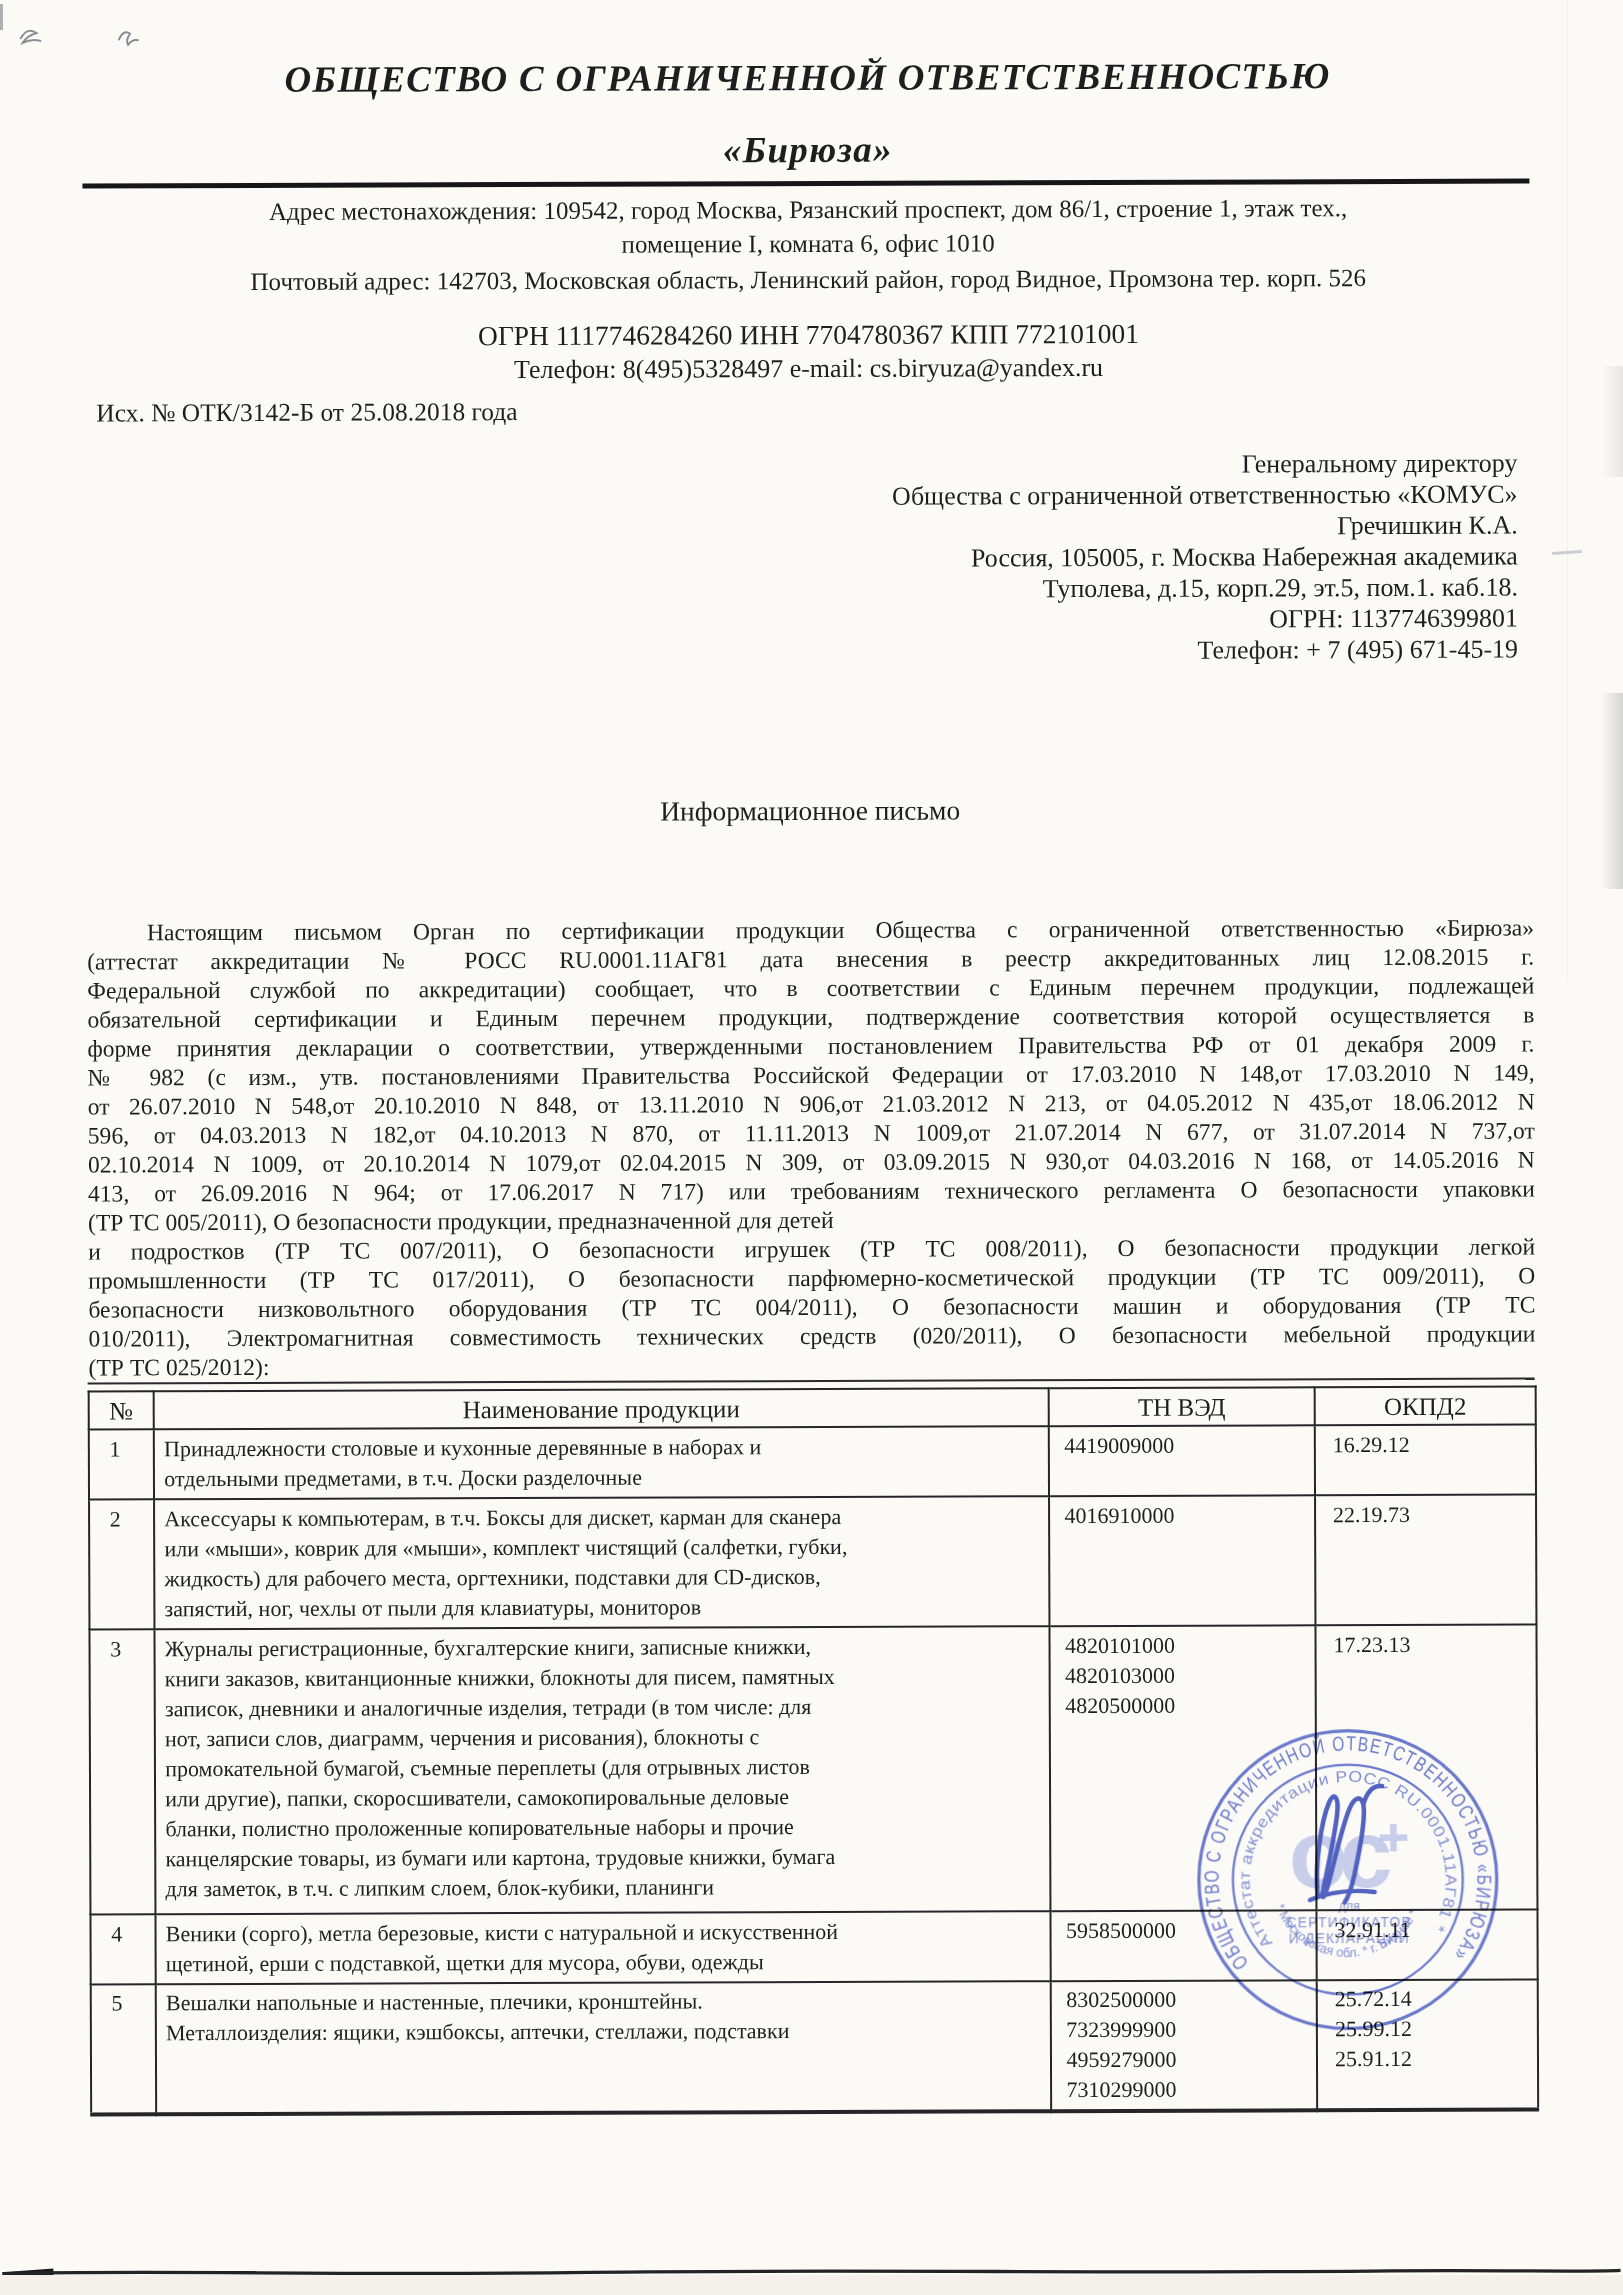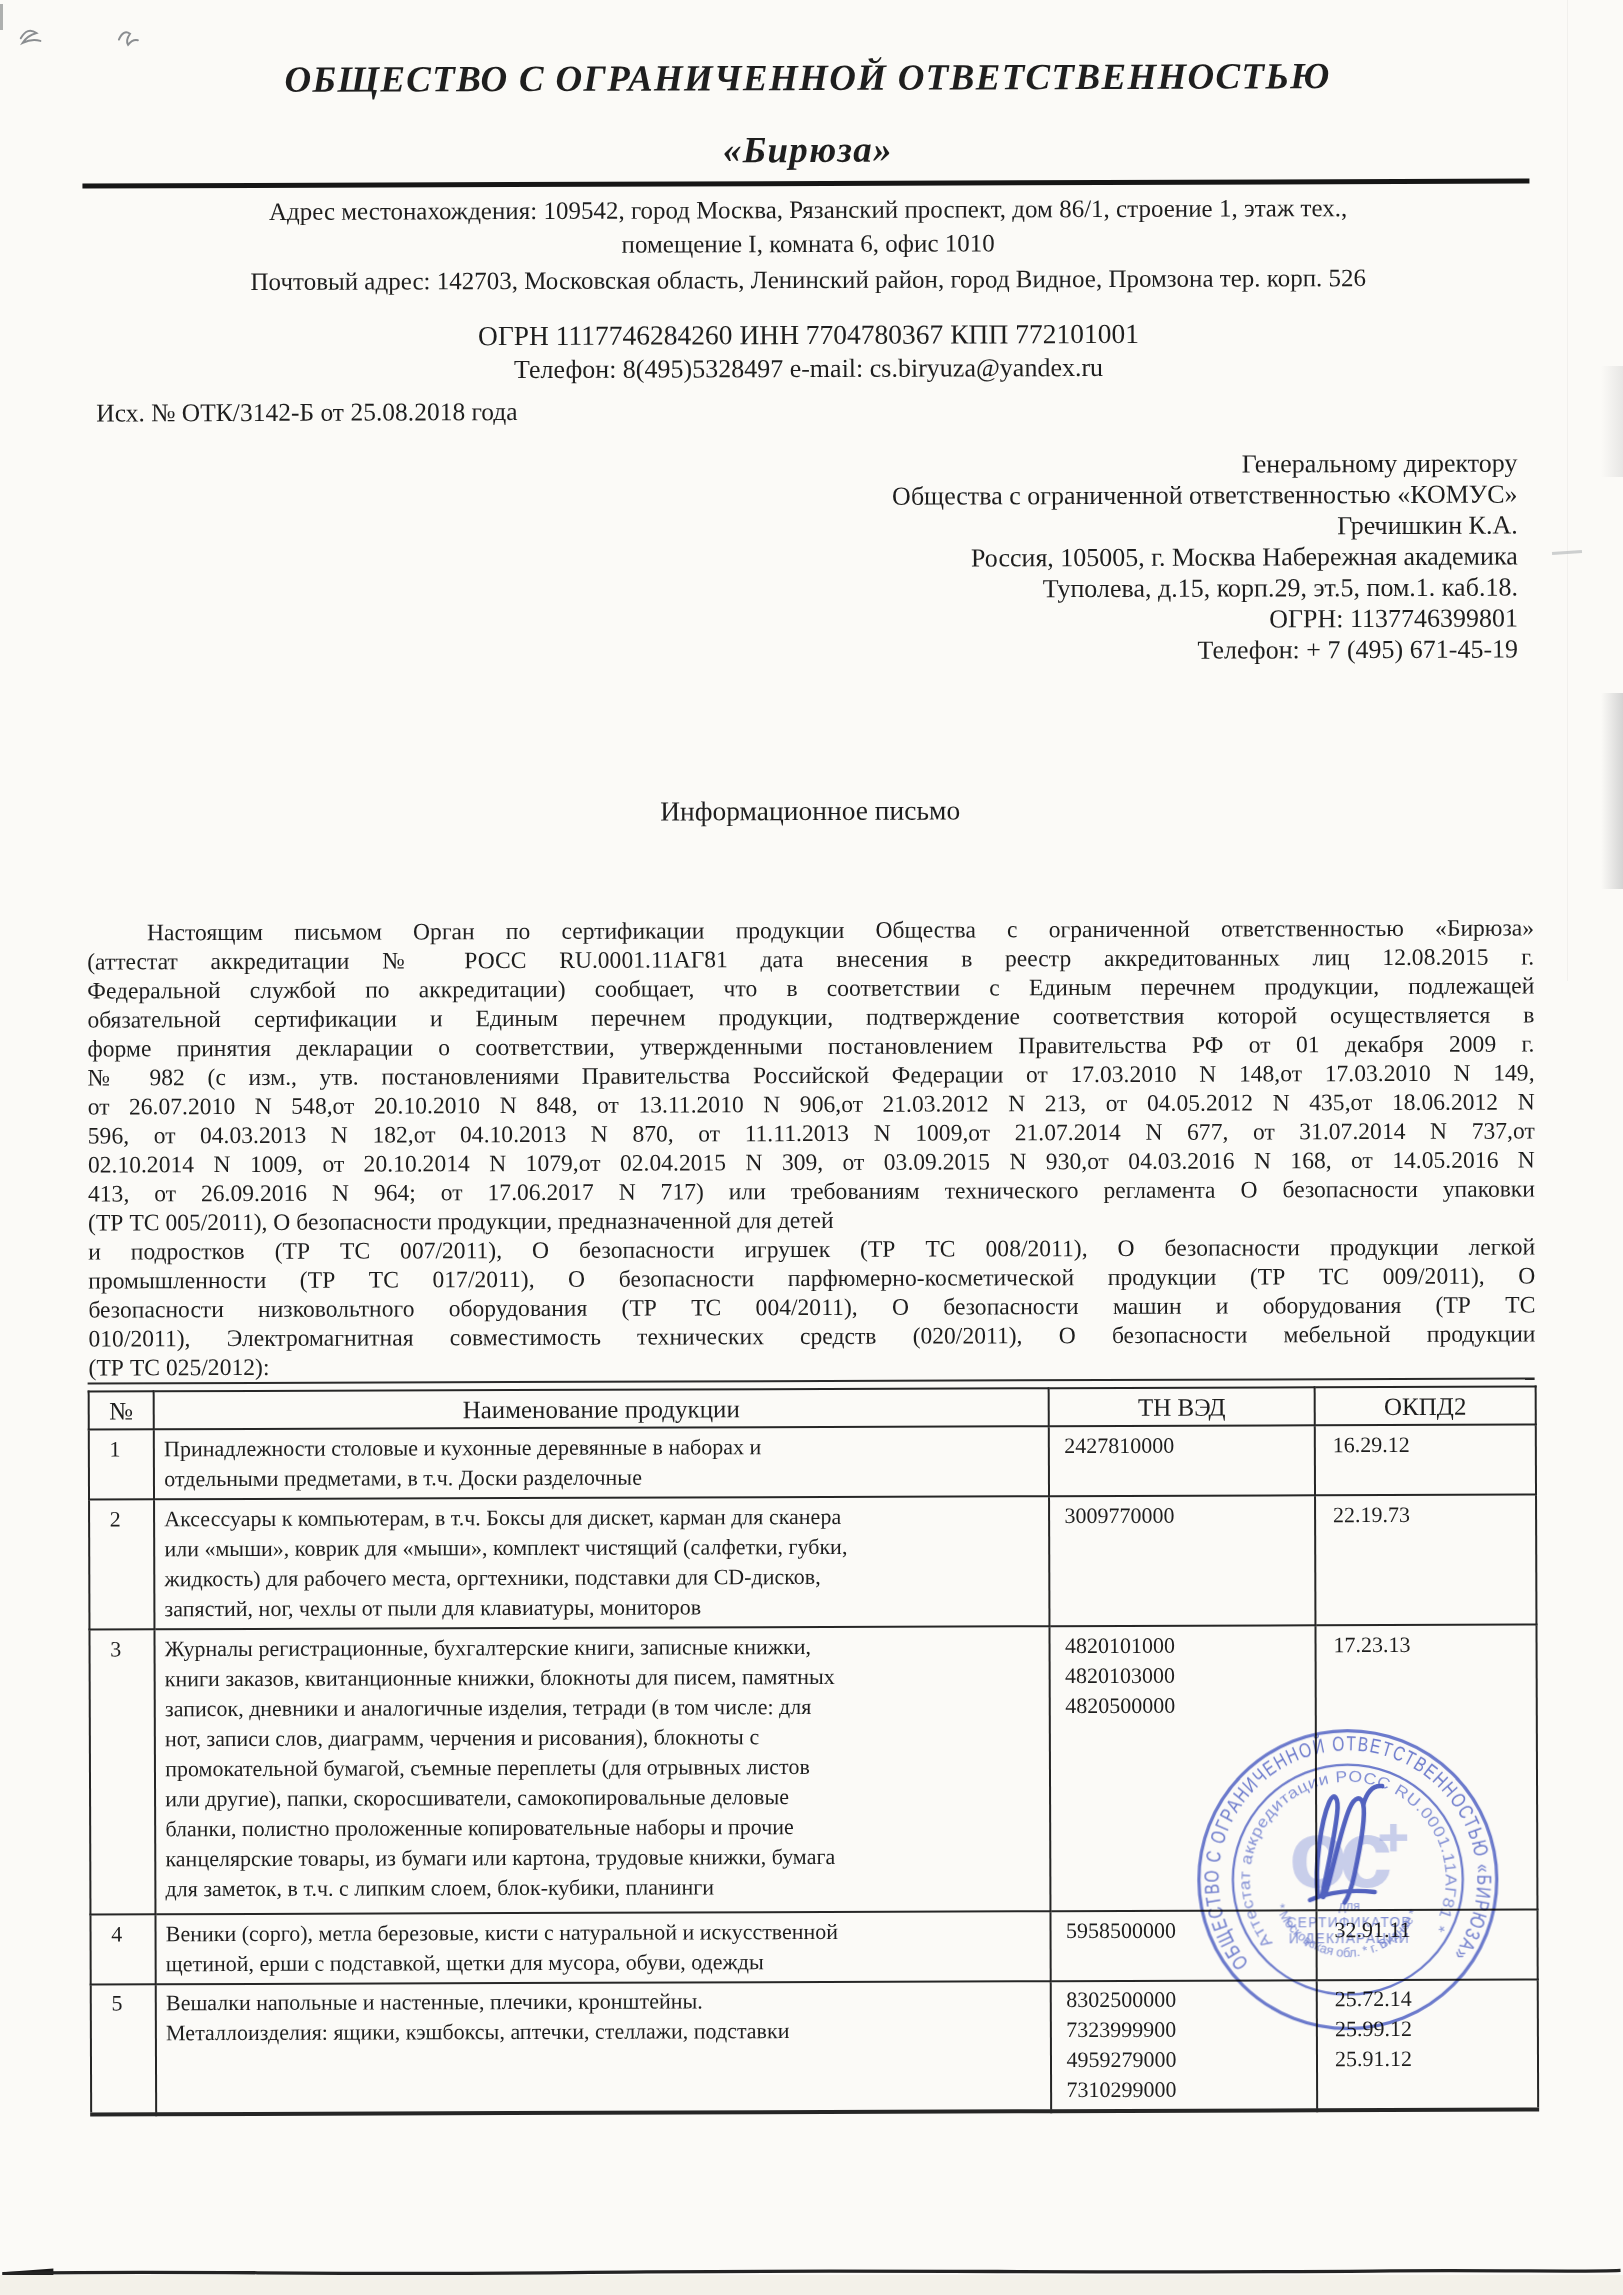--- a/index.html
+++ b/index.html
@@ -116,30 +116,30 @@
           <th>Наименование продукции</th>
           <th>ТН ВЭД</th>
           <th>ОКПД2</th>
         </tr>
       </thead>
       <tbody>
         <tr style="height:65px;">
           <td class="c-no">1</td>
           <td>Принадлежности столовые и кухонные деревянные в наборах и
 отдельными предметами, в т.ч. Доски разделочные</td>
-          <td class="c-tnved">2427810000</td>
+          <td class="c-tnved">4419009000</td>
           <td class="c-okpd">16.29.12</td>
         </tr>
         <tr style="height:123px;">
           <td class="c-no">2</td>
           <td>Аксессуары к компьютерам, в т.ч. Боксы для дискет, карман для сканера
 или «мыши», коврик для «мыши», комплект чистящий (салфетки, губки,
 жидкость) для рабочего места, оргтехники, подставки для CD-дисков,
 запястий, ног, чехлы от пыли для клавиатуры, мониторов</td>
-          <td class="c-tnved">3009770000</td>
+          <td class="c-tnved">4016910000</td>
           <td class="c-okpd">22.19.73</td>
         </tr>
         <tr style="height:285px;">
           <td class="c-no">3</td>
           <td>Журналы регистрационные, бухгалтерские книги, записные книжки,
 книги заказов, квитанционные книжки, блокноты для писем, памятных
 записок, дневники и аналогичные изделия, тетради (в том числе: для
 нот, записи слов, диаграмм, черчения и рисования), блокноты с
 промокательной бумагой, съемные переплеты (для отрывных листов
 или другие), папки, скоросшиватели, самокопировальные деловые

